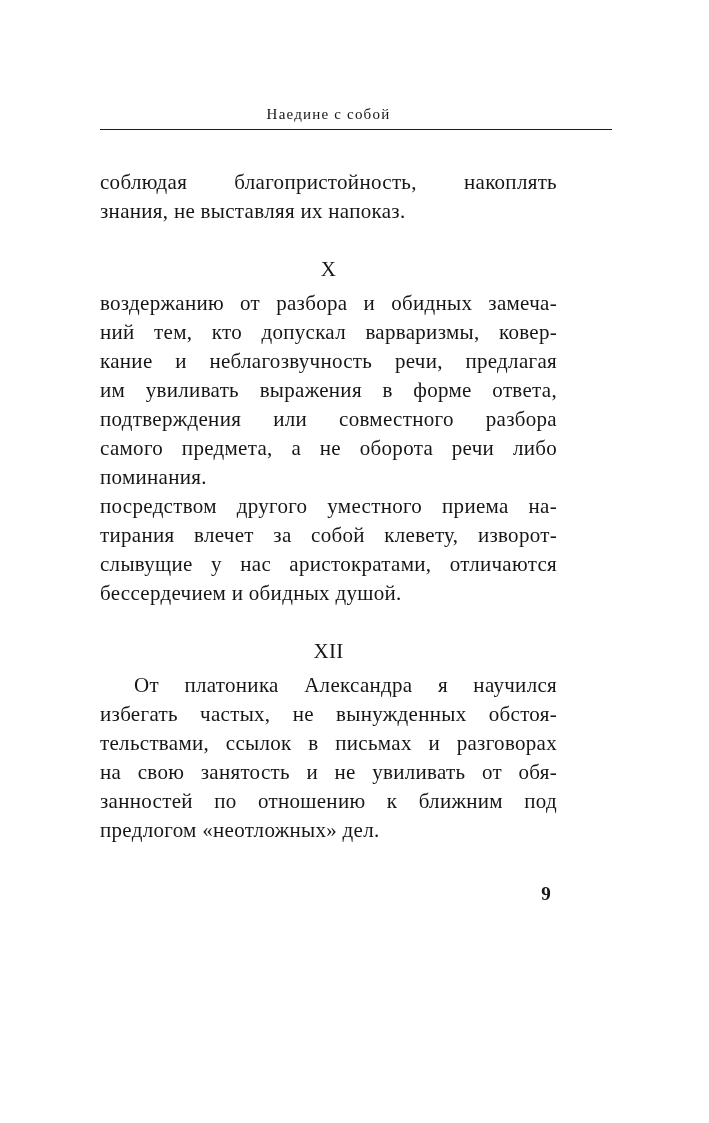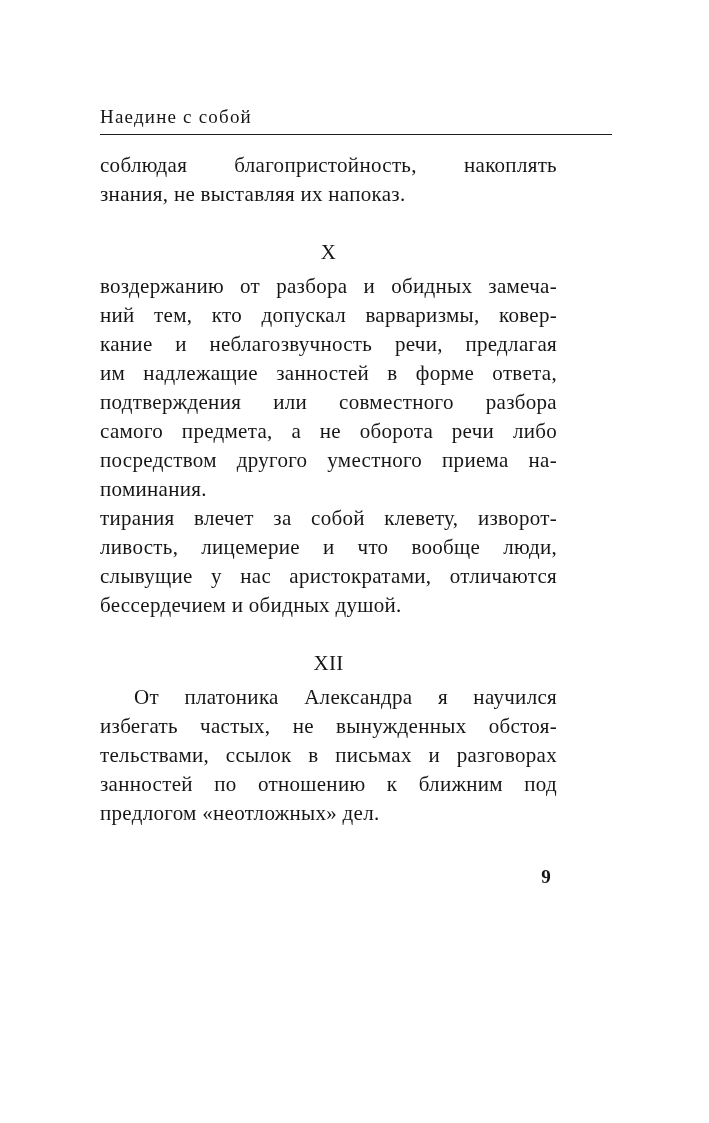--- a/index.html
+++ b/index.html
@@ -12,32 +12,32 @@
     color: #161616;
     overflow: hidden;
   }
   .page {
     padding: 106px 0 0 100px;
   }
   .header-block {
     width: 512px;
   }
   .header-title {
-    text-align: left;
+    text-align: center;
     padding-right: 55px;
-    font-size: 19px;
+    font-size: 15px;
     letter-spacing: 1.2px;
   }
   .header-rule {
     border-bottom: 1.5px solid #1c1c1c;
     margin-top: 6px;
   }
   .text-column {
     width: 457px;
-    margin-top: 16px;
+    margin-top: 38px;
     font-size: 21px;
     line-height: 29px;
     letter-spacing: 0.3px;
   }
   .paragraph { margin: 0; }
   .line { text-align: left; }
   .line.j {
     text-align: justify;
     text-align-last: justify;
   }
@@ -74,41 +74,41 @@
           <div class="line">знания, не выставляя их напоказ.</div>
         </div>
       </div>
     <div id="sections-container">
         <section>
           <div class="section-heading">X</div>
           <div class="paragraph">
             <div class="line j">воздержанию от разбора и обидных замеча-</div>
             <div class="line j">ний тем, кто допускал варваризмы, ковер-</div>
             <div class="line j">кание и неблагозвучность речи, предлагая</div>
-            <div class="line j">им надлежащие занностей в форме ответа,</div>
+            <div class="line j">им увиливать выражения в форме ответа,</div>
             <div class="line j">подтверждения или совместного разбора</div>
             <div class="line j">самого предмета, а не оборота речи либо</div>
+            <div class="line">поминания.</div>
             <div class="line j">посредством другого уместного приема на-</div>
-            <div class="line">поминания.</div>
           </div>
         </section>
         <section>
           <div class="paragraph">
             <div class="line j">тирания влечет за собой клевету, изворот-</div>
-            <div class="line j">ливость, лицемерие и что вообще люди,</div>
             <div class="line j">слывущие у нас аристократами, отличаются</div>
             <div class="line">бессердечием и обидных душой.</div>
           </div>
         </section>
         <section>
           <div class="section-heading">XII</div>
           <div class="paragraph">
             <div class="line j indent">От платоника Александра я научился</div>
             <div class="line j">избегать частых, не вынужденных обстоя-</div>
             <div class="line j">тельствами, ссылок в письмах и разговорах</div>
+            <div class="line j">на свою занятость и не увиливать от обя-</div>
             <div class="line j">занностей по отношению к ближним под</div>
             <div class="line">предлогом «неотложных» дел.</div>
           </div>
         </section>
       </div>
     <div class="page-number">9</div>
   </main>
 
 </div>
 

